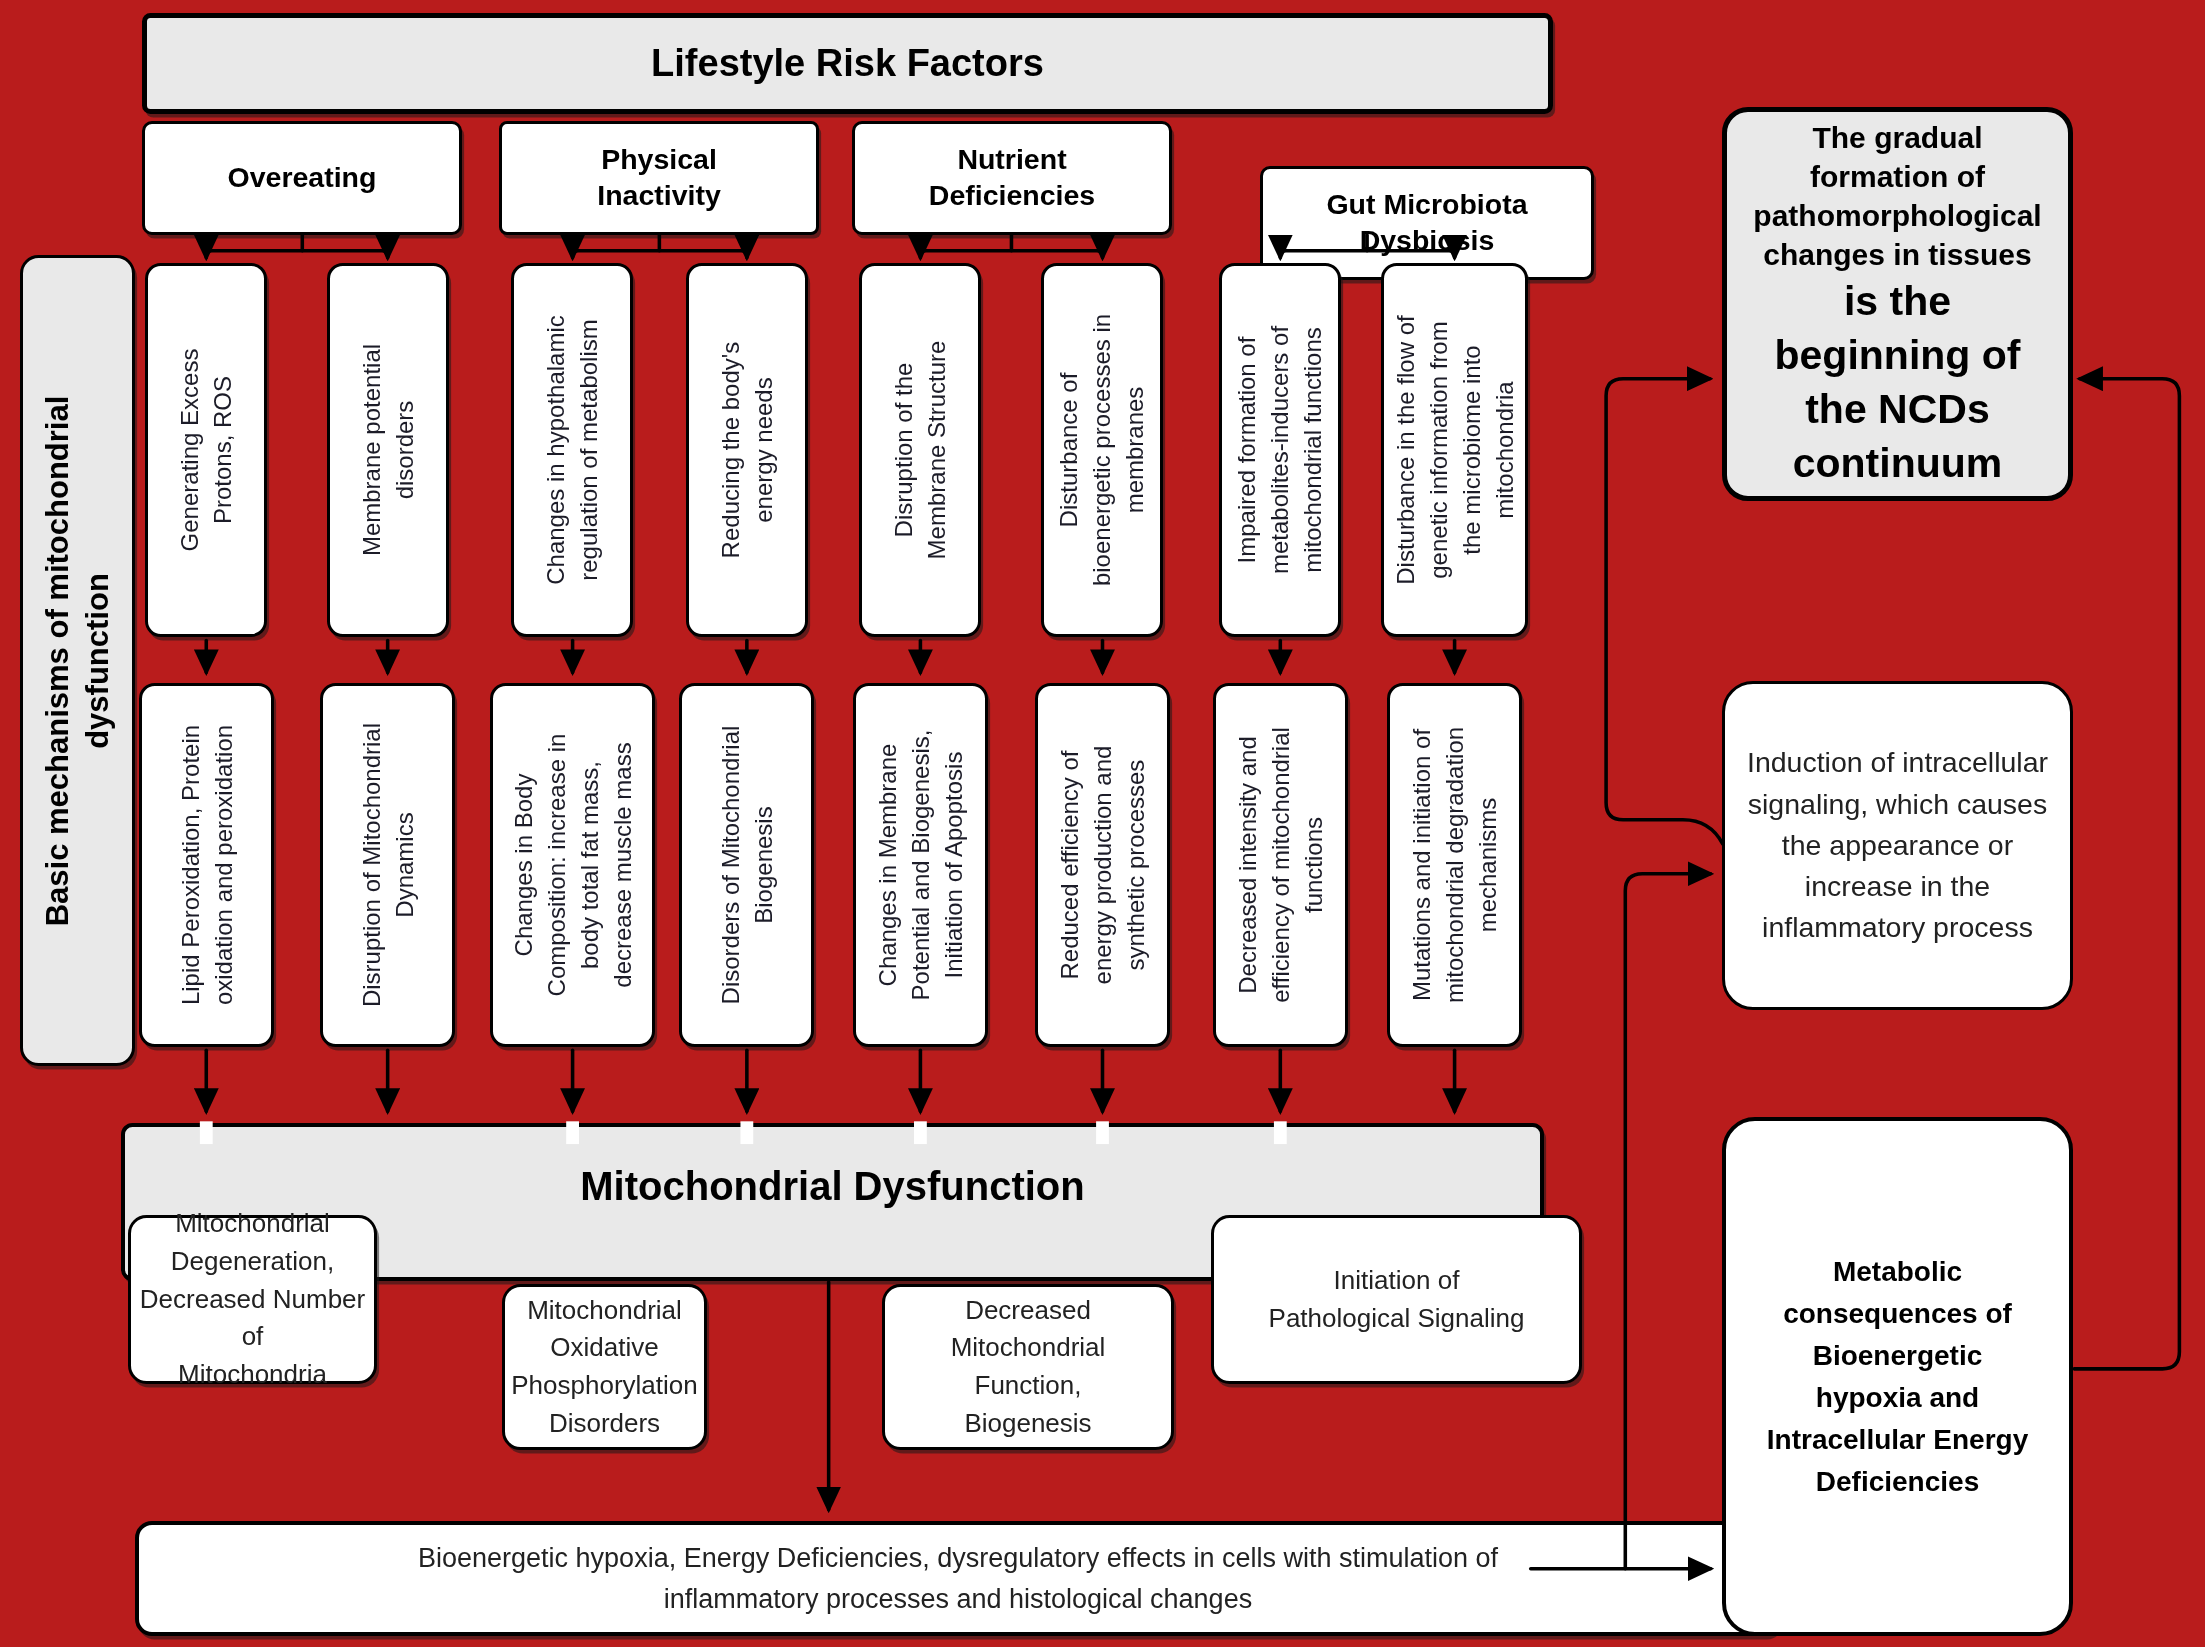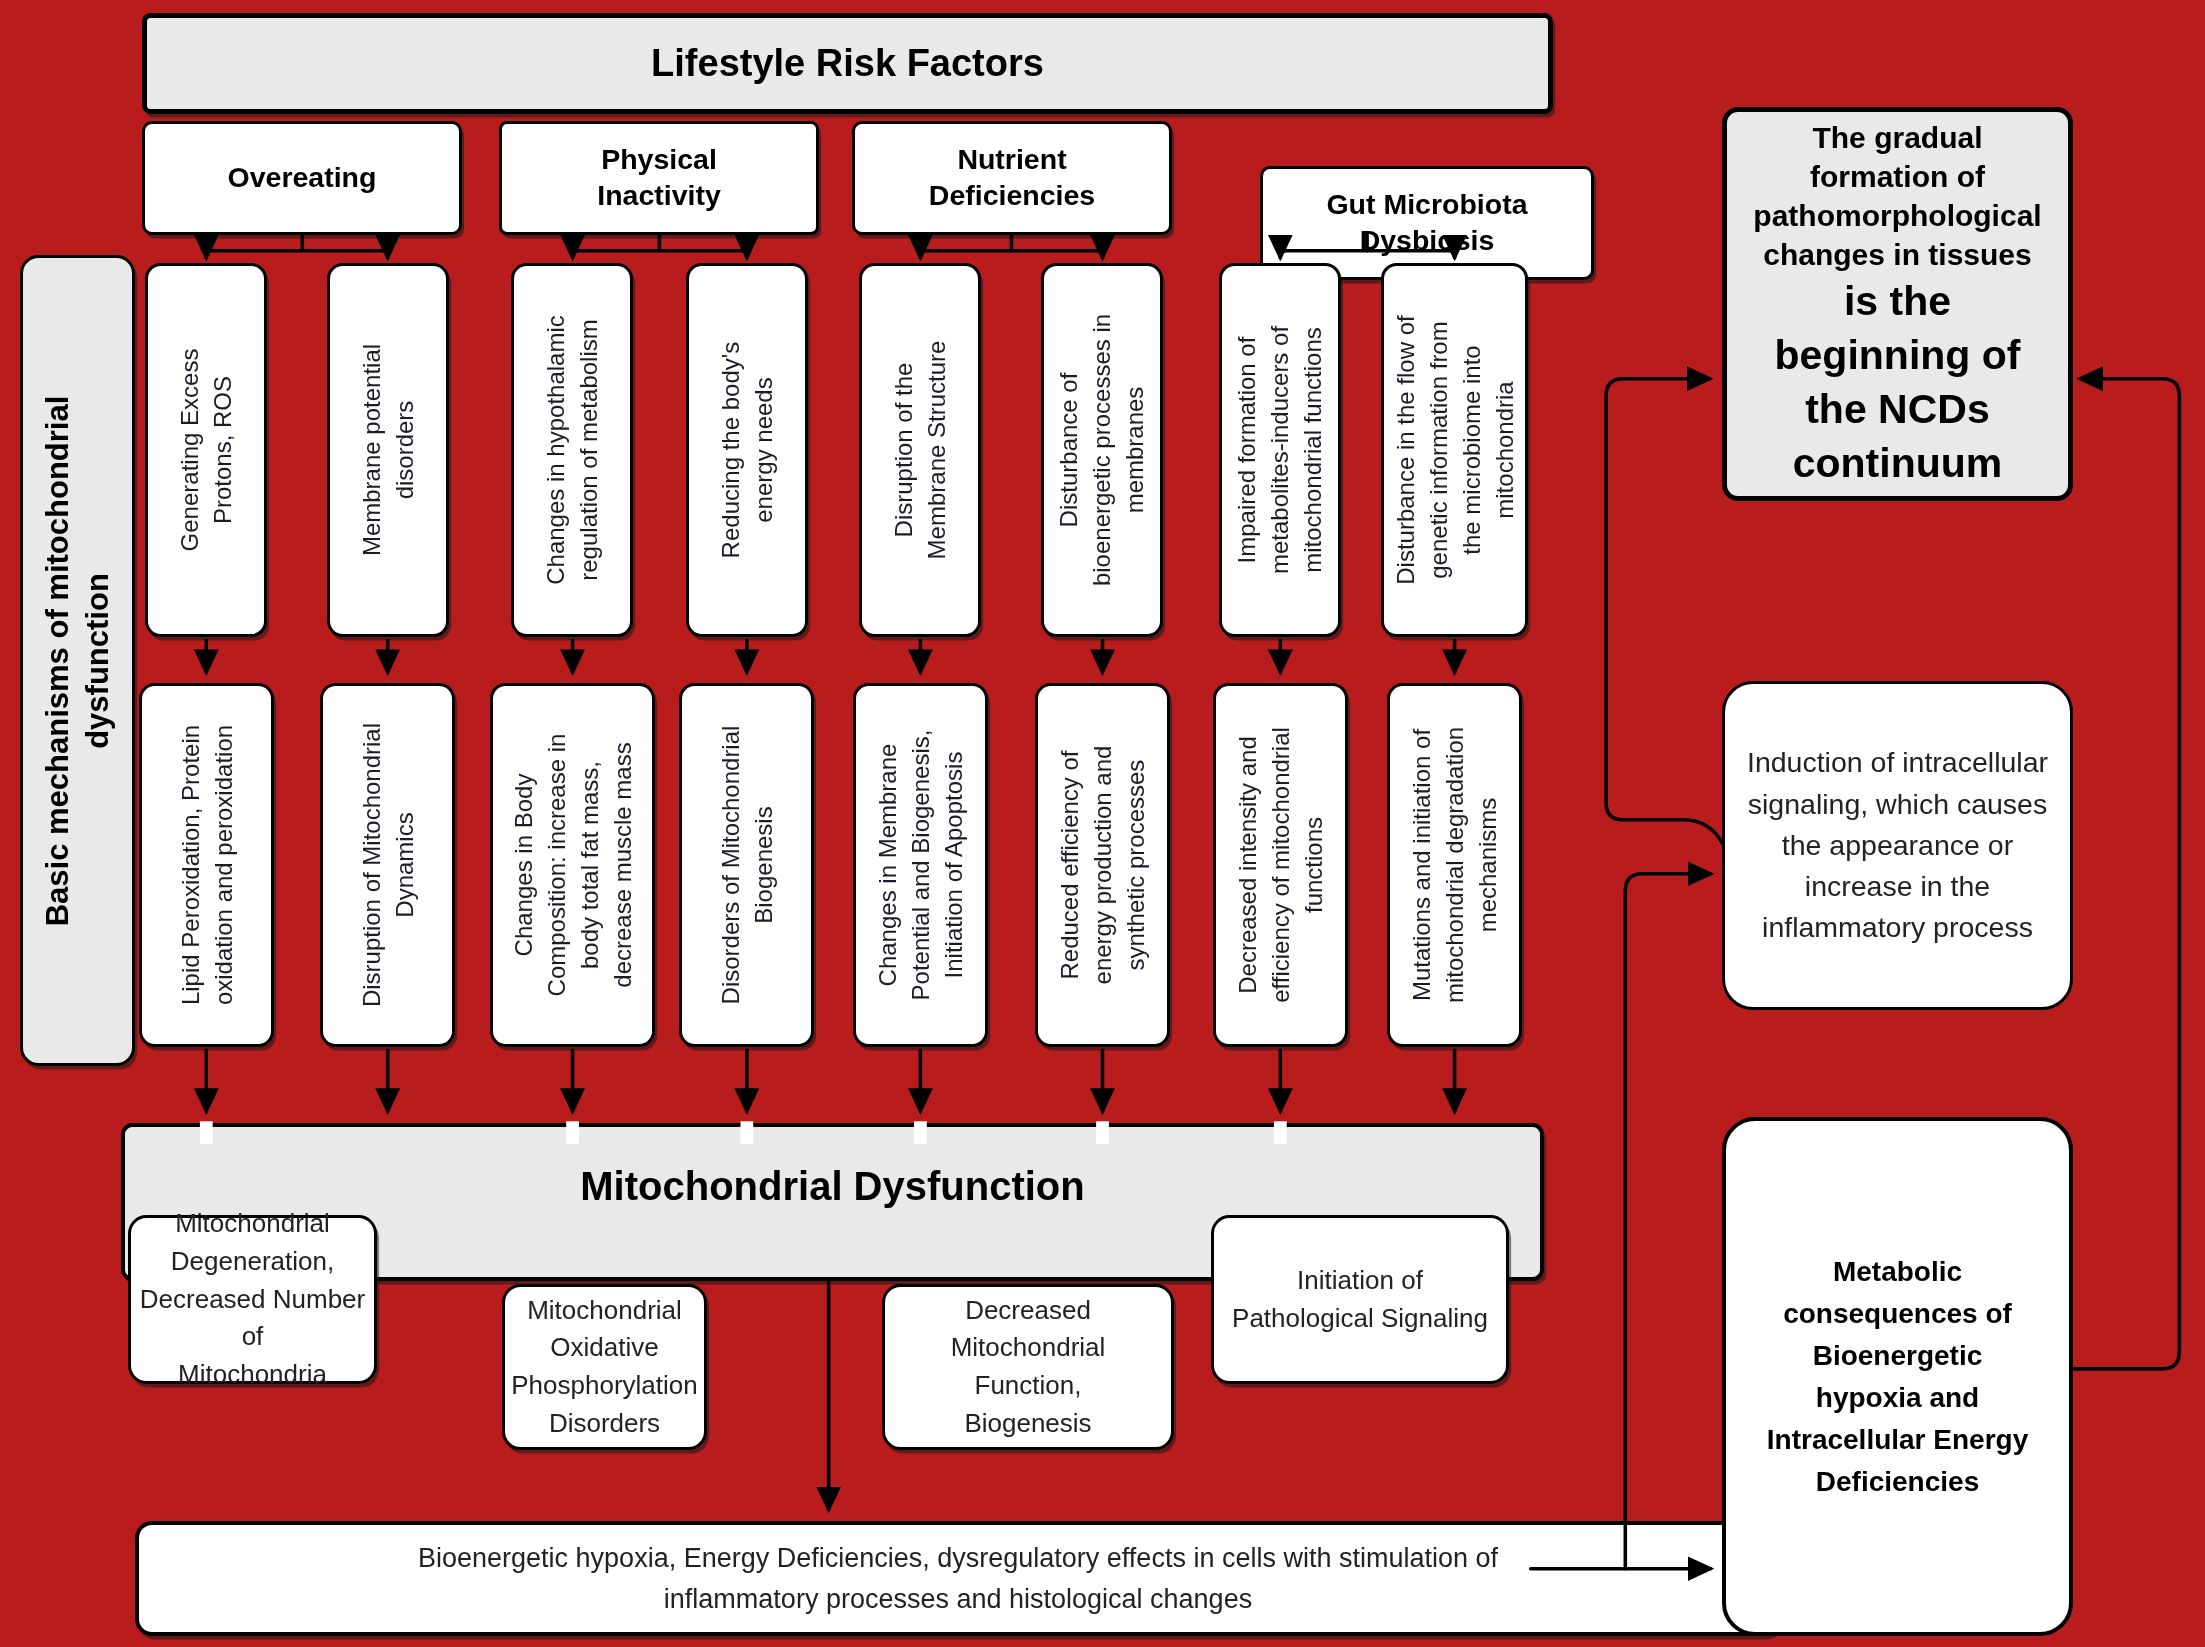--- a/index.html
+++ b/index.html
@@ -147,31 +147,31 @@
 Oxidative
 Phosphorylation
 Disorders</span>
   </div>
   <div class="box shadow center" style="left:882px;top:1284px;width:292px;height:166px;border-radius:18.5px;">
     <span class="outcome pre">Decreased
 Mitochondrial
 Function,
 Biogenesis</span>
   </div>
-  <div class="box shadow center" style="left:1211px;top:1215px;width:298px;height:169px;border-radius:18.5px;">
+  <div class="box shadow center" style="left:1211px;top:1215px;width:371px;height:169px;border-radius:18.5px;">
     <span class="outcome pre">Initiation of
 Pathological Signaling</span>
   </div>
 
   <div class="box shadow center" style="left:135px;top:1521px;width:1646px;height:115px;border-width:4.3px;border-radius:17px;">
     <span class="bottom-text pre">Bioenergetic hypoxia, Energy Deficiencies, dysregulatory effects in cells with stimulation of
 inflammatory processes and histological changes</span>
   </div>
 
-  <div class="box gray center" style="left:1722px;top:107px;width:351px;height:394px;border-width:5px;border-radius:16px;flex-direction:column;">
+  <div class="box gray center" style="left:1722px;top:107px;width:351px;height:394px;border-width:5px;border-radius:26px;flex-direction:column;">
     <span class="ncds-intro pre">The gradual
 formation of
 pathomorphological
 changes in tissues</span>
     <span class="ncds-emph pre">is the
 beginning of
 the NCDs
 continuum</span>
   </div>
   <div class="box center" style="left:1722px;top:681px;width:351px;height:329px;border-radius:31px;justify-content:center;">

